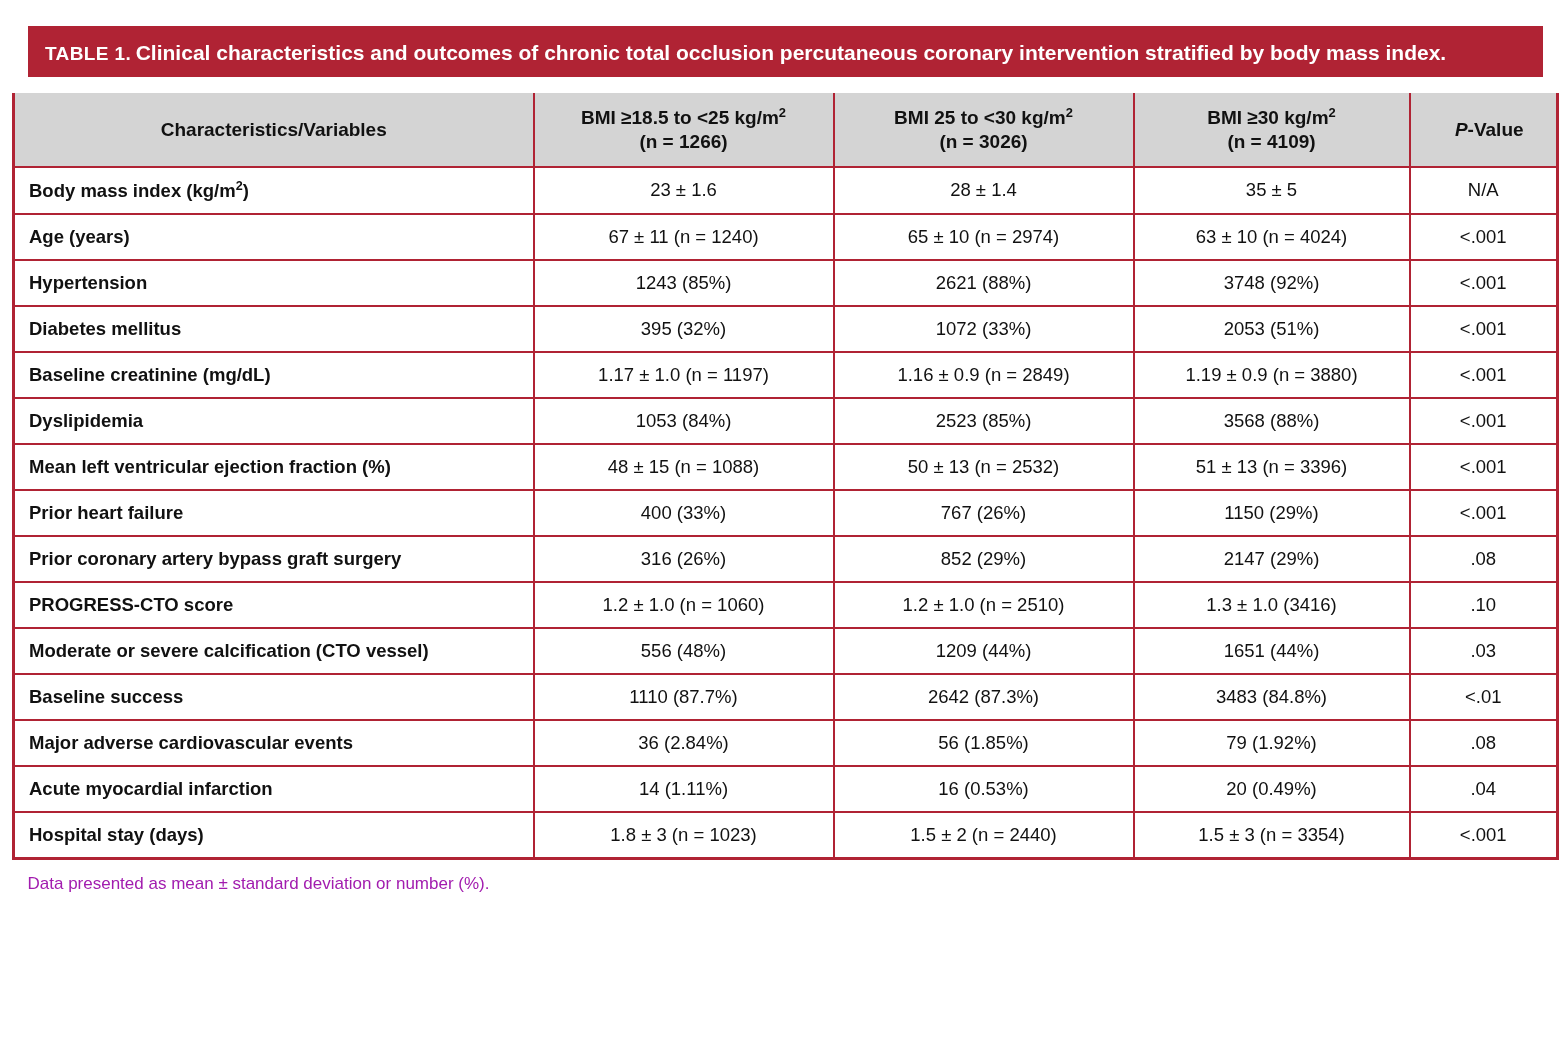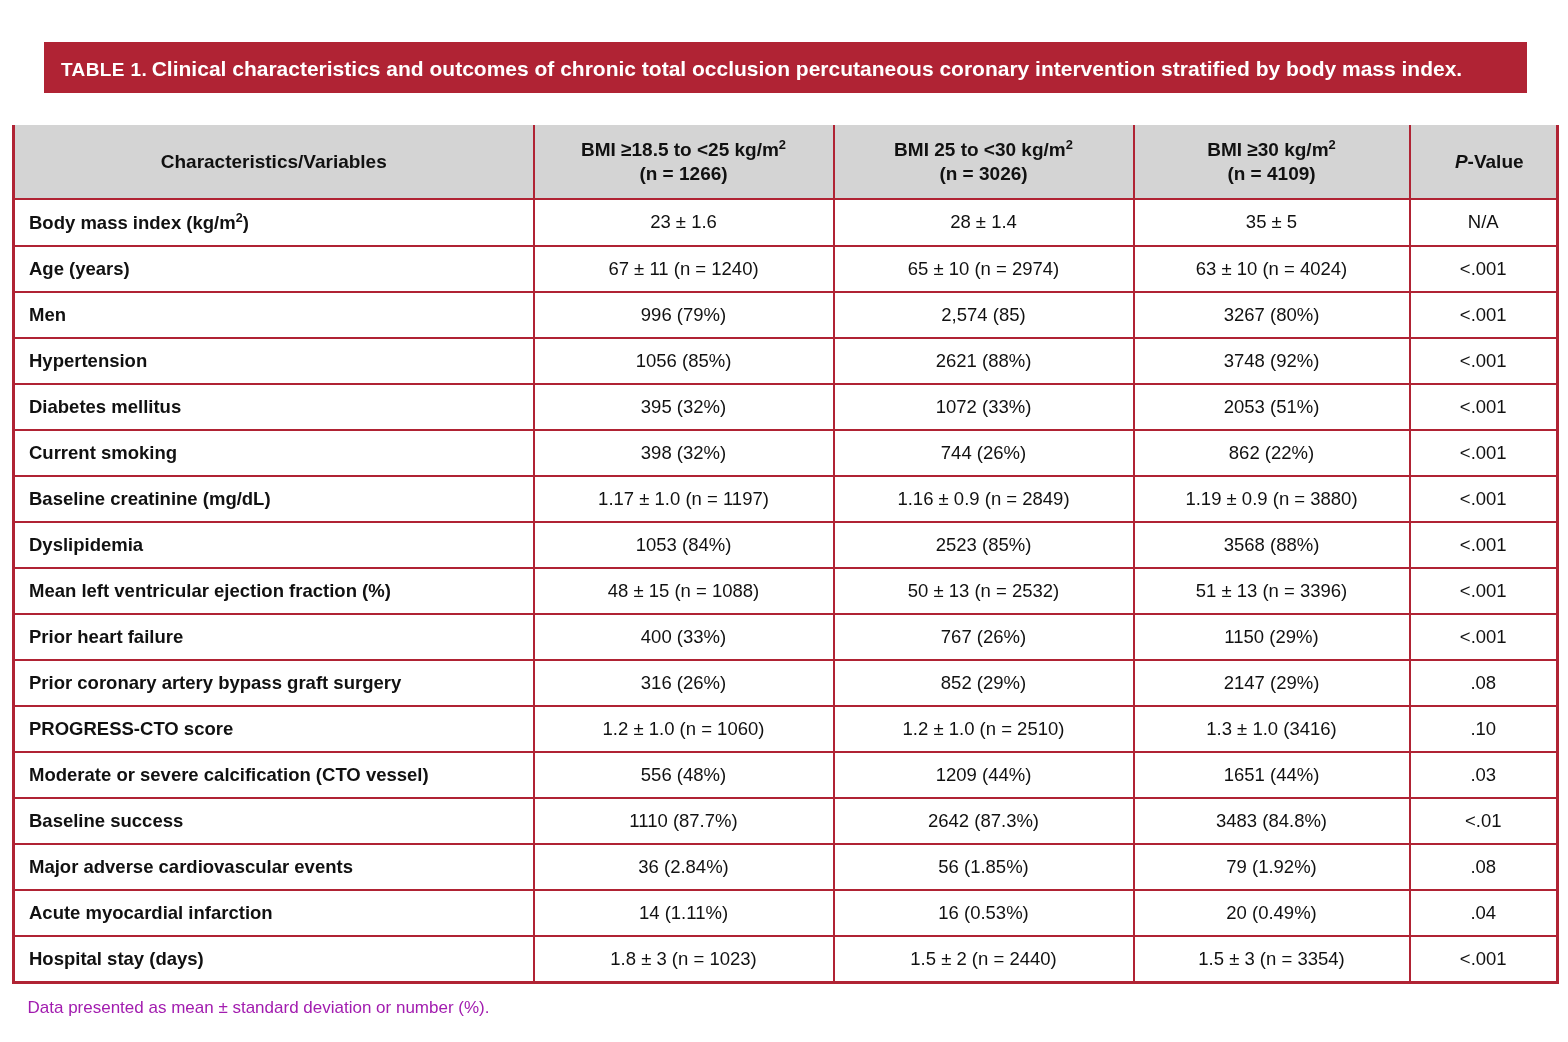--- a/index.html
+++ b/index.html
@@ -79,21 +79,21 @@
     border-bottom: none;
   }
   sup { font-size: 0.68em; vertical-align: super; }
   .ital { font-style: italic; }
 </style>
 </head>
 <body>
 
 <div class="table-wrap">
   <table class="tbl">
-    <caption style="caption-side: top; padding:16px; margin:16px;">
+    <caption style="caption-side: top; padding:16px; margin:0;">
       <div class="title-cell-wrap" style="background:#b02334; color:#ffffff; text-align:left; padding:12px 14px; box-sizing:border-box;">
         <span class="title-label">TABLE 1.</span>
         <span style="font-size:21px; font-weight:bold;">Clinical characteristics and outcomes of chronic total occlusion percutaneous coronary intervention stratified by body mass index.</span>
       </div>
     </caption>
     <colgroup>
       <col style="width:520px">
       <col style="width:300px">
       <col style="width:300px">
       <col style="width:276px">
@@ -130,45 +130,31 @@
           <td>N/A</td>
         </tr>
         <tr style="border-left: 3px solid rgb(176, 35, 52); border-right: 3px solid rgb(176, 35, 52);">
           <td class="rowhead">Age (years)</td>
           <td>67 ± 11 (n = 1240)</td>
           <td>65 ± 10 (n = 2974)</td>
           <td>63 ± 10 (n = 4024)</td>
           <td>&lt;.001</td>
         </tr>
         <tr style="border-left: 3px solid rgb(176, 35, 52); border-right: 3px solid rgb(176, 35, 52);">
-          <td class="rowhead">Men</td>
-          <td>996 (79%)</td>
-          <td>2,574 (85)</td>
-          <td>3267 (80%)</td>
-          <td>&lt;.001</td>
-        </tr>
-        <tr style="border-left: 3px solid rgb(176, 35, 52); border-right: 3px solid rgb(176, 35, 52);">
           <td class="rowhead">Hypertension</td>
-          <td>1056 (85%)</td>
+          <td>1243 (85%)</td>
           <td>2621 (88%)</td>
           <td>3748 (92%)</td>
           <td>&lt;.001</td>
         </tr>
         <tr style="border-left: 3px solid rgb(176, 35, 52); border-right: 3px solid rgb(176, 35, 52);">
           <td class="rowhead">Diabetes mellitus</td>
           <td>395 (32%)</td>
           <td>1072 (33%)</td>
           <td>2053 (51%)</td>
-          <td>&lt;.001</td>
-        </tr>
-        <tr style="border-left: 3px solid rgb(176, 35, 52); border-right: 3px solid rgb(176, 35, 52);">
-          <td class="rowhead">Current smoking</td>
-          <td>398 (32%)</td>
-          <td>744 (26%)</td>
-          <td>862 (22%)</td>
           <td>&lt;.001</td>
         </tr>
         <tr style="border-left: 3px solid rgb(176, 35, 52); border-right: 3px solid rgb(176, 35, 52);">
           <td class="rowhead">Baseline creatinine (mg/dL)</td>
           <td>1.17 ± 1.0 (n = 1197)</td>
           <td>1.16 ± 0.9 (n = 2849)</td>
           <td>1.19 ± 0.9 (n = 3880)</td>
           <td>&lt;.001</td>
         </tr>
         <tr style="border-left: 3px solid rgb(176, 35, 52); border-right: 3px solid rgb(176, 35, 52);">

